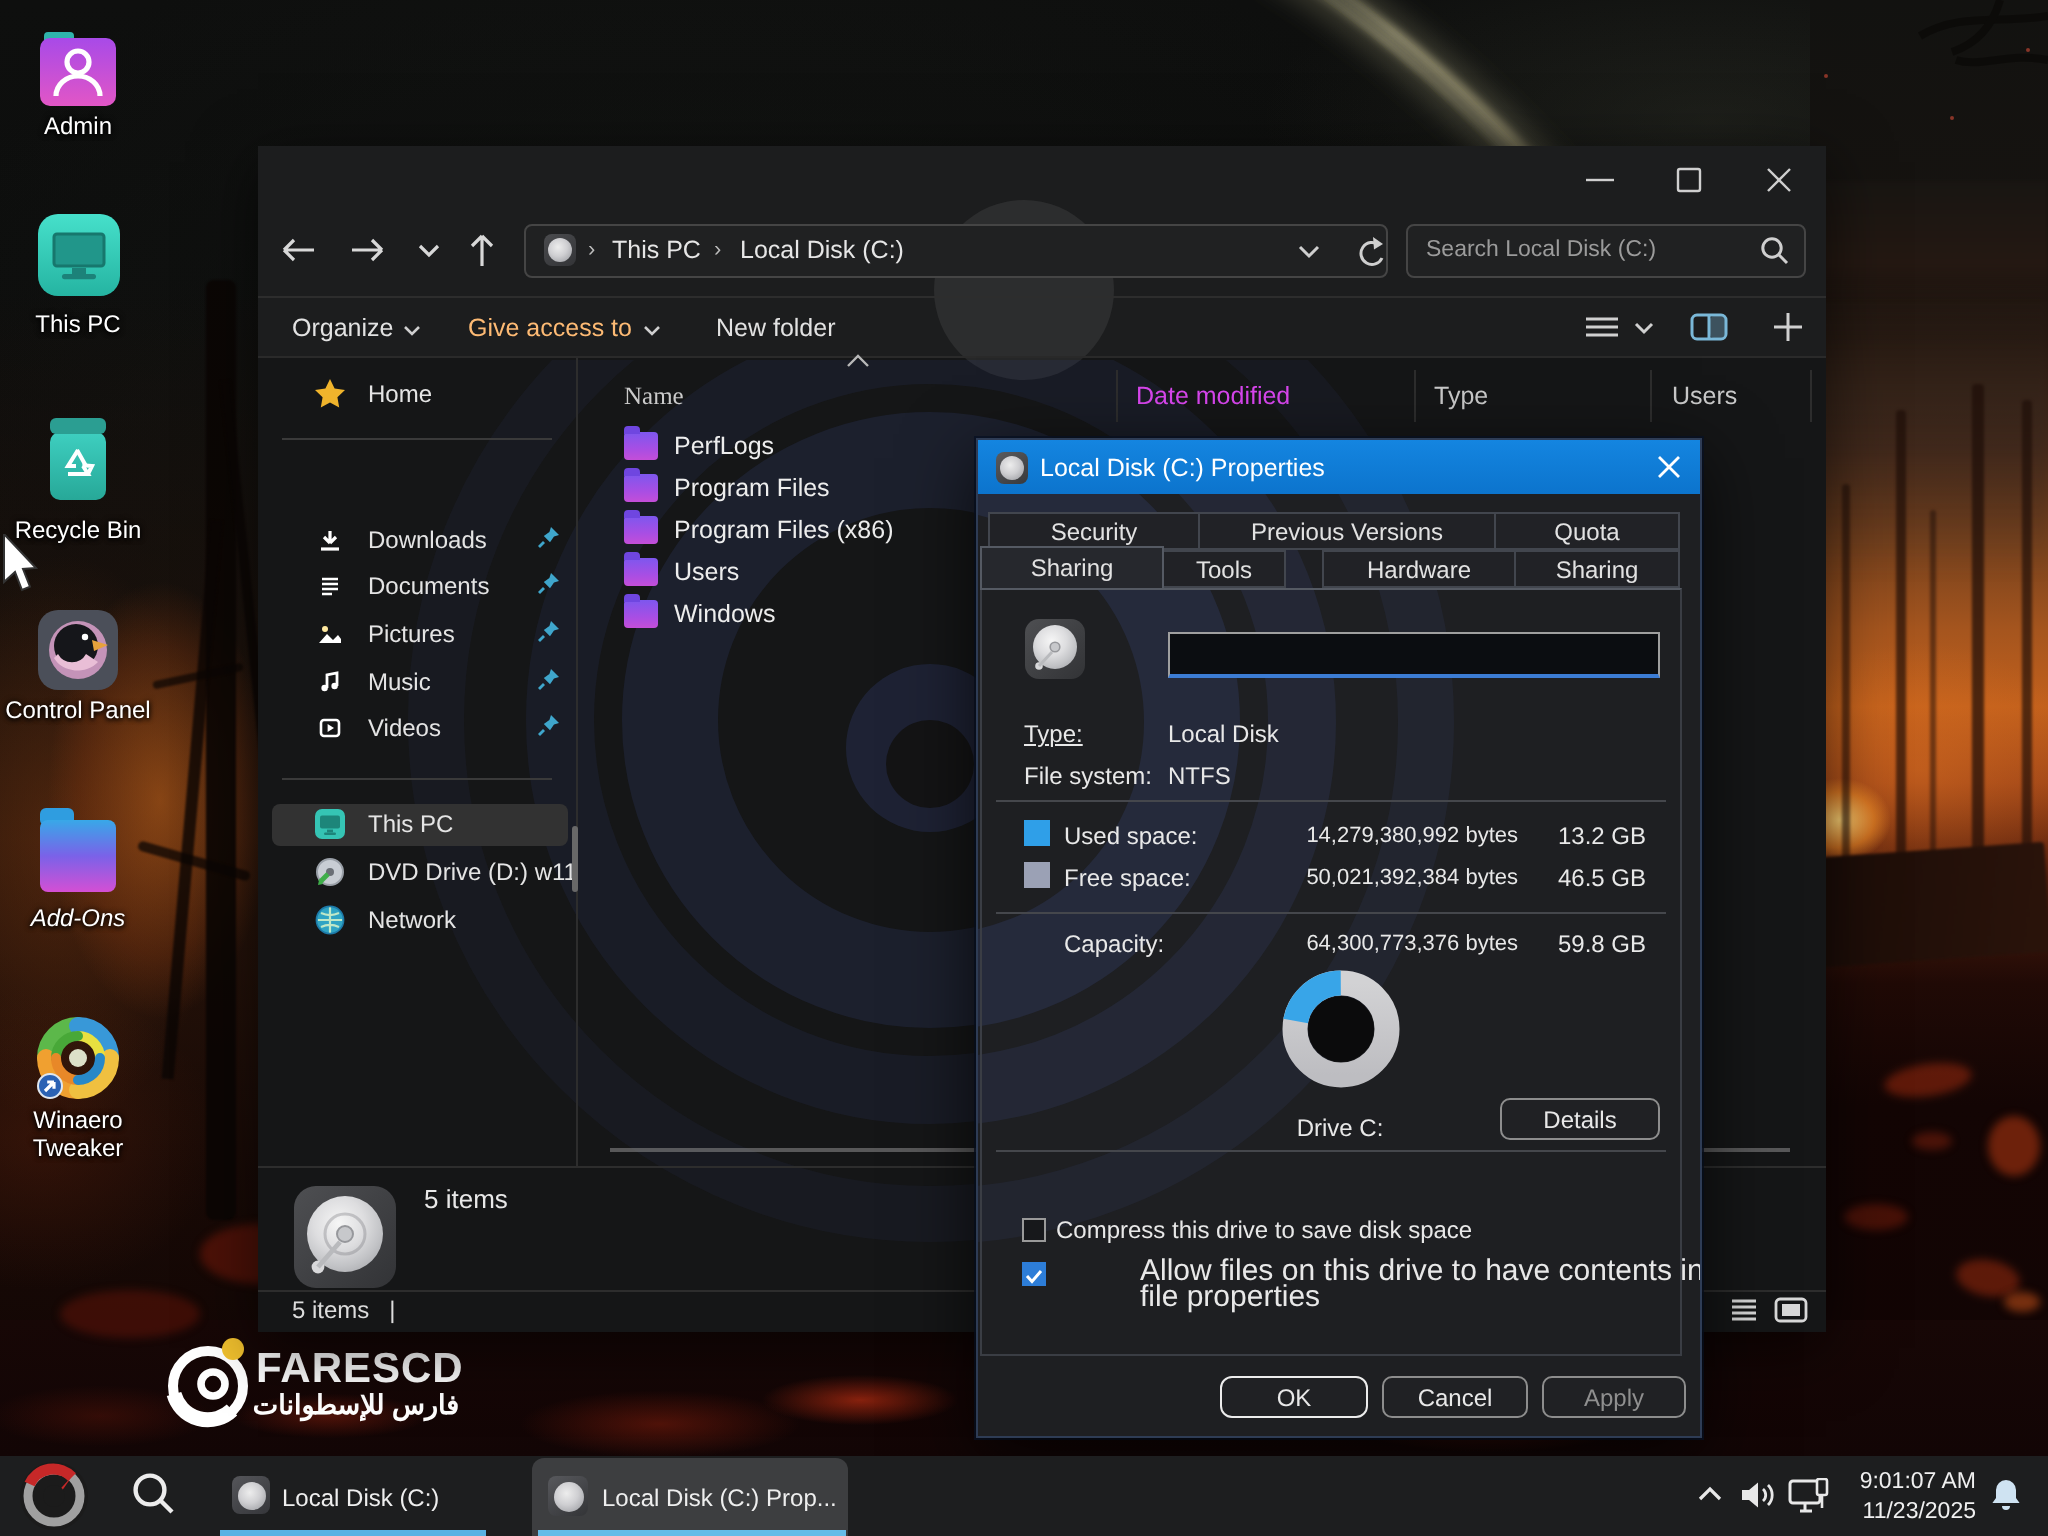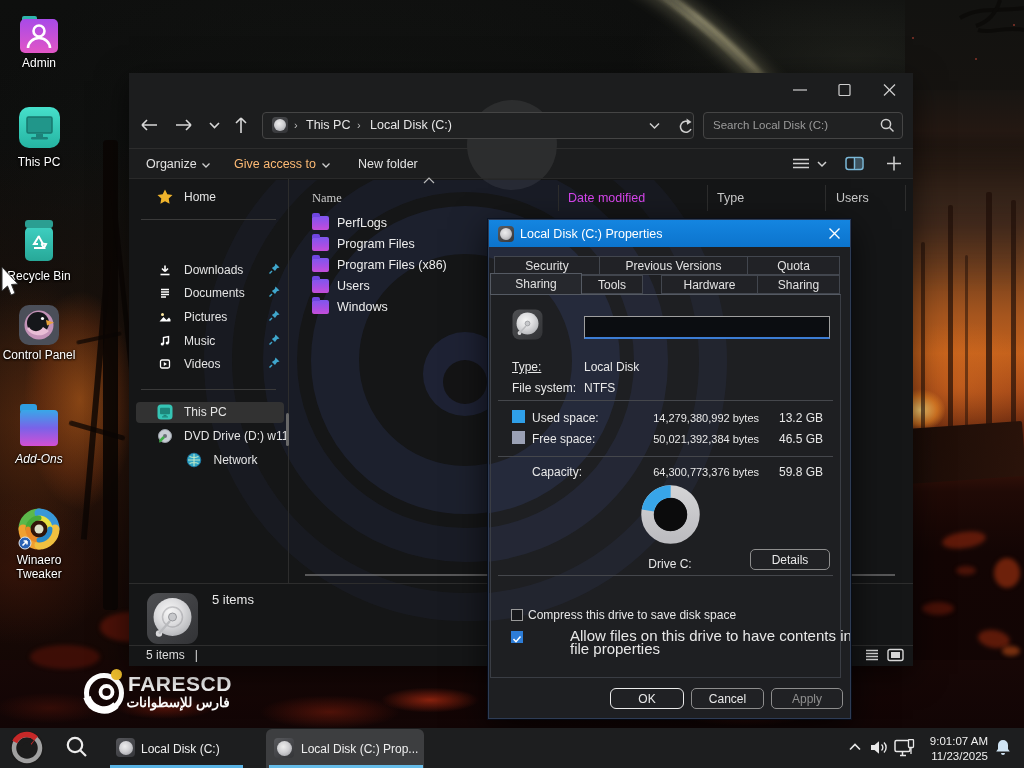--- a/index.html
+++ b/index.html
@@ -200,21 +200,21 @@
           </defs>
         <rect x="0" y="0" width="41" height="41" rx="10" fill="url(#gpc)"></rect>
         <rect x="8" y="10" width="25" height="16" rx="1.5" fill="#21968a" stroke="#17776d" stroke-width="1.5"></rect>
         <rect x="17" y="27" width="7" height="3" fill="#1c8279"></rect>
         <rect x="12" y="30" width="17" height="2.6" rx="1.3" fill="#1c8279"></rect>
       </svg>
     </div>
     <div class="lbl" style="margin-top:8px;">This PC</div>
   </div>
 
-  <div class="dicon" style="left:0; top:218px;">
+  <div class="dicon" style="left:0; top:207px;">
     <div class="img" style="width:38px; height:44px;">
       <svg width="38" height="44" viewBox="0 0 38 44">
         <defs>
             <linearGradient id="grb" x1="0" y1="0" x2="0" y2="1">
           <stop offset="0" stop-color="#3ecfc0"></stop>
               <stop offset="1" stop-color="#27a898"></stop>
             </linearGradient>
           </defs>
         <rect x="5" y="9" width="28" height="34" rx="5" fill="url(#grb)"></rect>
         <rect x="5" y="2" width="28" height="8" rx="3" fill="#2b9e92"></rect>
@@ -452,21 +452,21 @@
     </span>This PC</div>
   <div class="srow" style="top:352.5px;"><span class="ic">
     <svg width="16" height="16" viewBox="0 0 16 16">
           <circle cx="8" cy="8" r="6.5" fill="#c8cdd4"></circle>
           <circle cx="8" cy="8" r="6.5" fill="none" stroke="#9aa0a8" stroke-width="1"></circle>
           <circle cx="8" cy="8" r="2" fill="#6a6f76"></circle>
           <path d="M3,13 l4,-4" stroke="#3fae4a" stroke-width="2.5"></path>
           <path d="M2,14.5 l2.5,-0.5 l-2,-2 z" fill="#3fae4a"></path>
         </svg>
     </span>DVD Drive (D:) w11</div>
-  <div class="srow" style="top:376.5px;justify-content:center;"><span class="ic">
+  <div class="srow" style="top:376.5px;"><span class="ic">
     <svg width="16" height="16" viewBox="0 0 16 16">
           <circle cx="8" cy="8" r="6.8" fill="#2fa4c4"></circle>
           <path d="M2,8 h12 M8,1.5 v13 M3.5,4.5 a9,7 0 0 0 9,0 M3.5,11.5 a9,7 0 0 1 9,0" stroke="#bfe8c8" stroke-width="1.1" fill="none"></path>
           <circle cx="8" cy="8" r="6.8" fill="none" stroke="#1d7aa8" stroke-width="0.8"></circle>
         </svg>
     </span>Network</div>
 
   <div class="vdiv" style="left:159px; top:106px; height:404px;"></div>
   <div class="abs" style="left:157px; top:340px; width:3px; height:33px; background:#686868; border-radius:2px;"></div>
 

